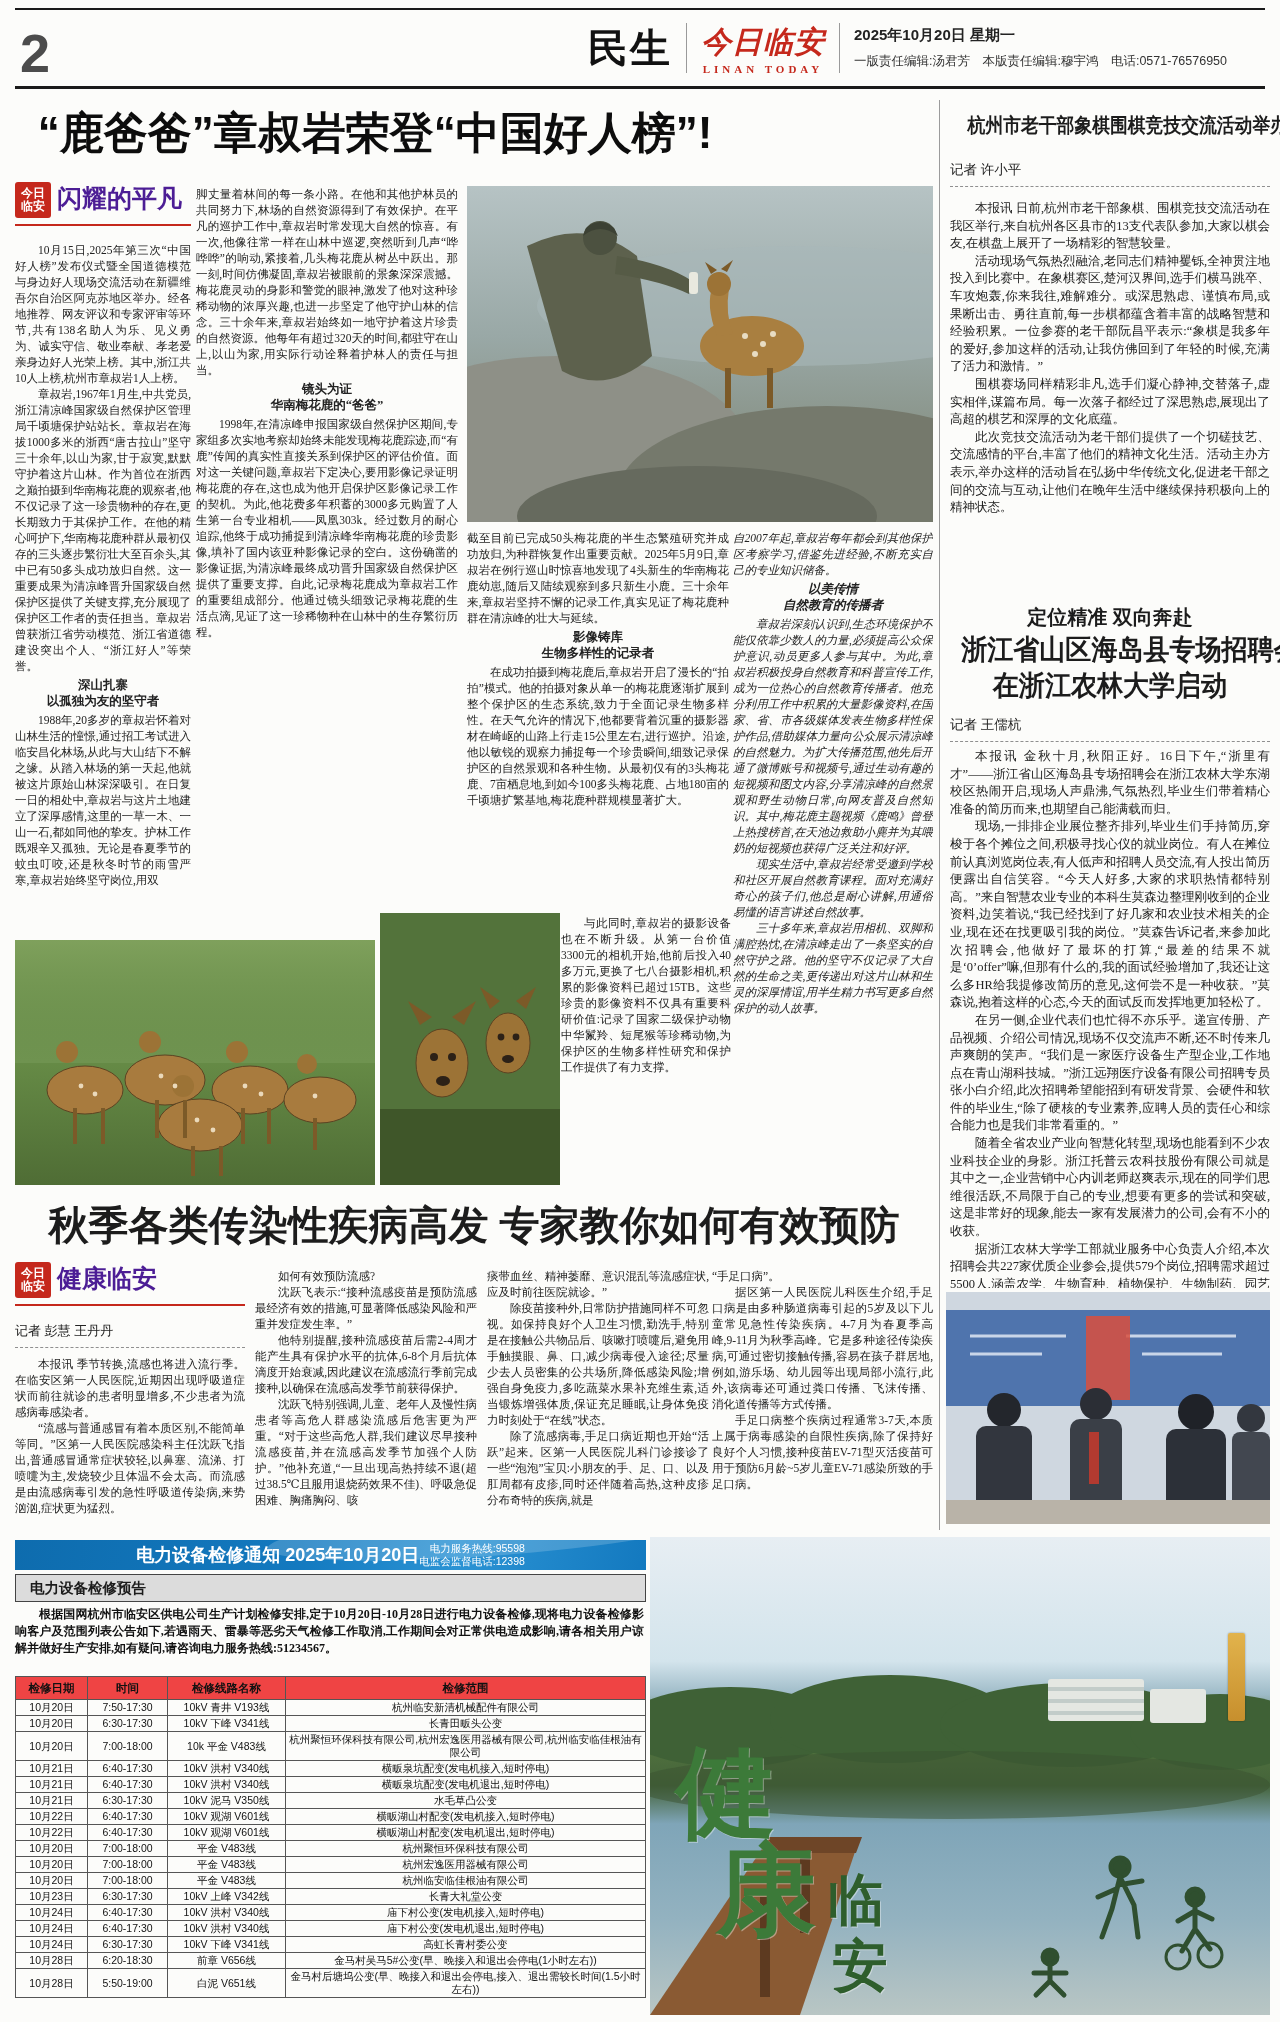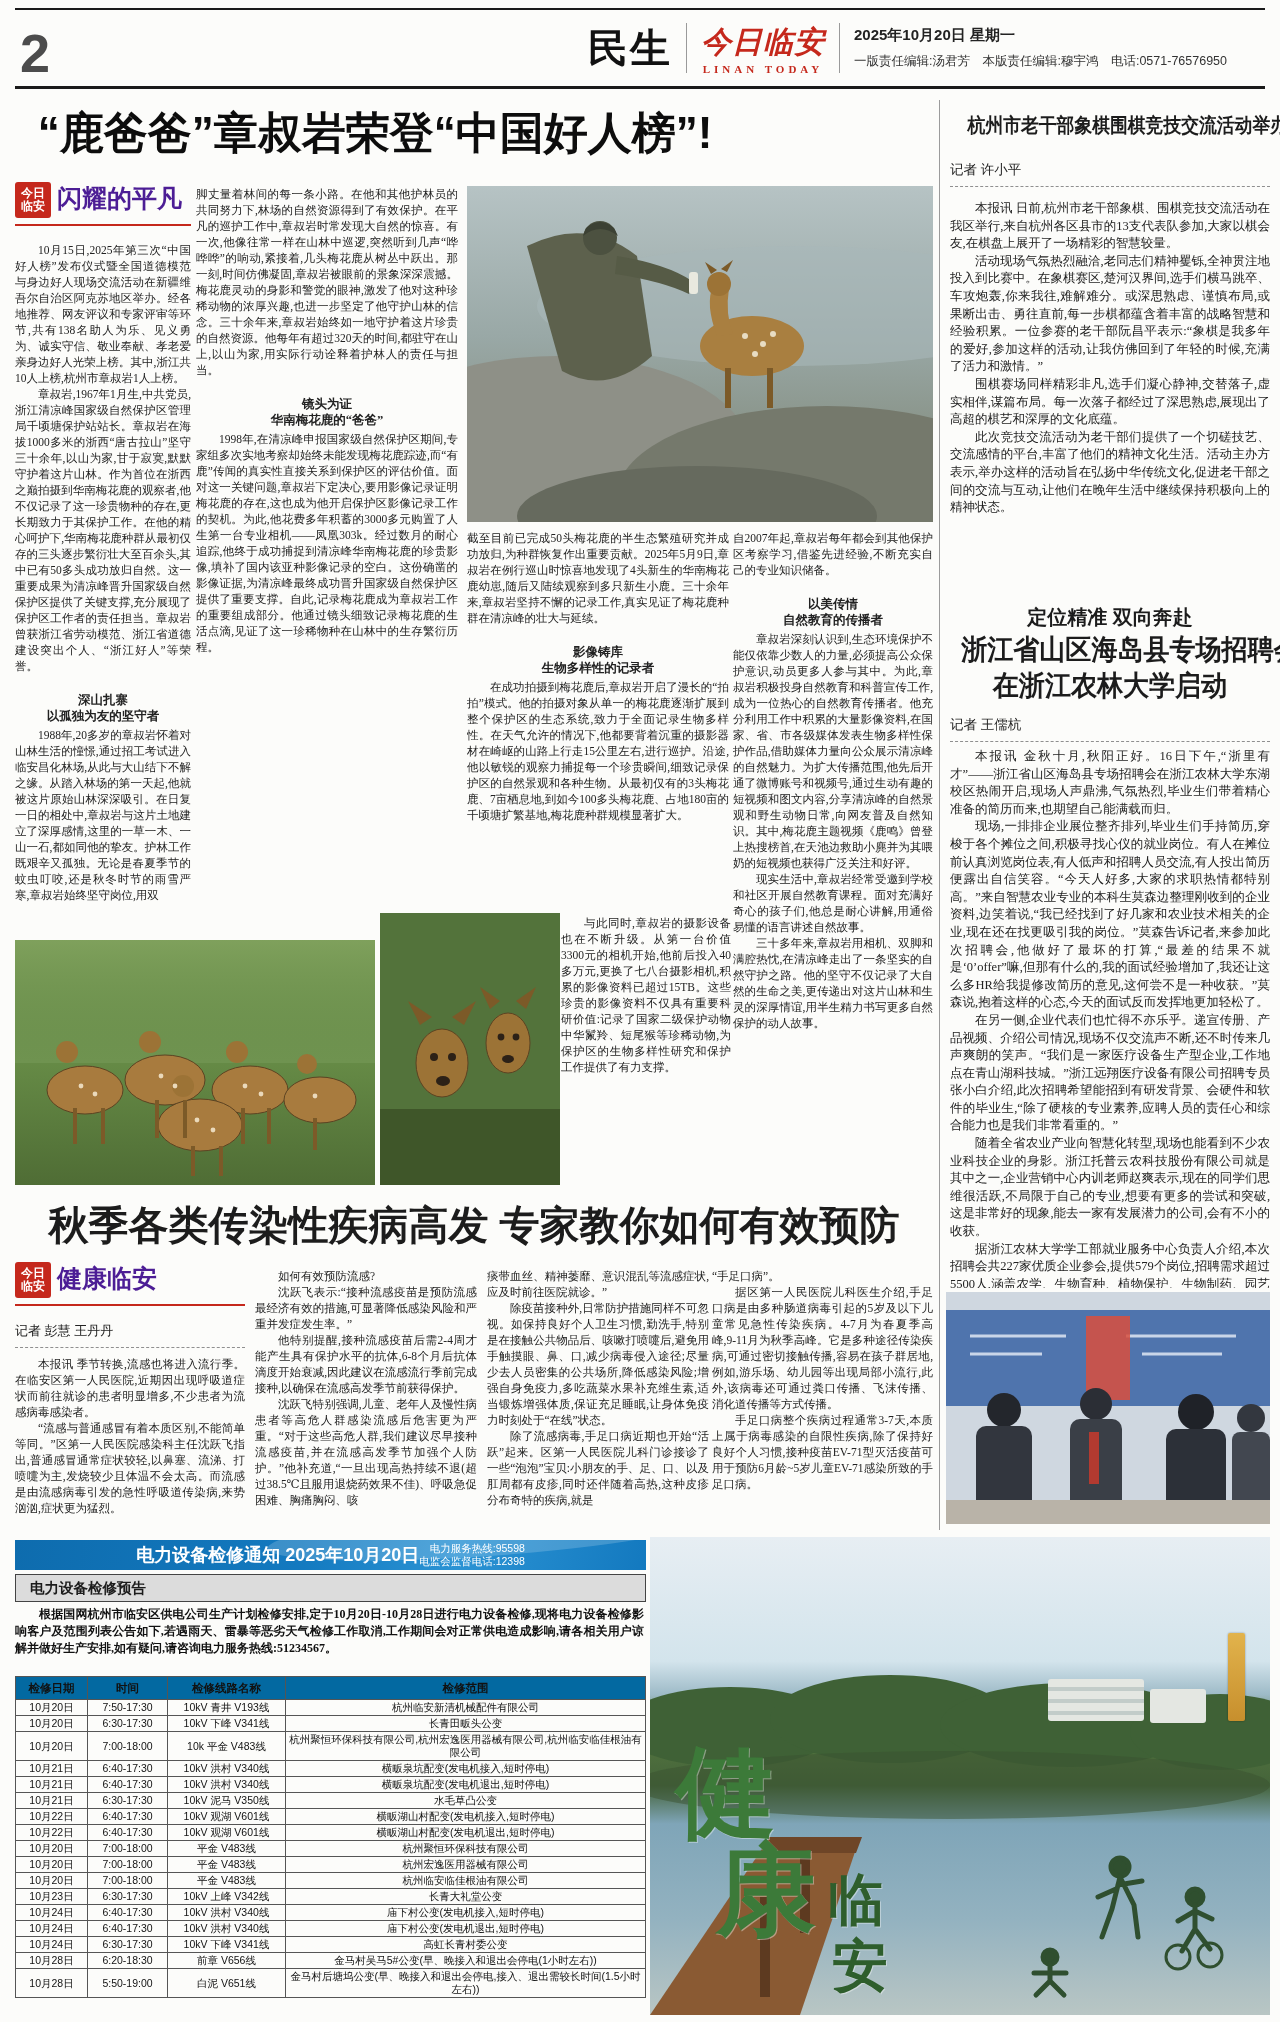--- a/index.html
+++ b/index.html
@@ -21,21 +21,21 @@
   .badge{display:flex;align-items:flex-start;gap:6px;}
   .badge-logo{width:36px;height:36px;background:#c5281c;color:#fff;font-family:"Liberation Sans",sans-serif;
           font-weight:700;font-size:12px;line-height:13px;display:flex;align-items:center;justify-content:center;
           text-align:center;border-radius:3px;}
   .badge-text{font-family:"Liberation Sans",sans-serif;font-weight:900;font-size:25px;color:#4c1d95;}
   .badge-rule{height:2px;background:#c5281c;}
   
   .col{position:absolute;font-size:11.5px;line-height:16px;text-align:justify;overflow:hidden;color:#222;}
   .col p{margin:0;text-indent:2em;}
   .col p.c{text-indent:0;}
-  .col .h{font-weight:700;text-align:center;margin-top:18px;font-size:12.5px;}
+  .col .h{font-weight:700;text-align:center;margin-top:3px;font-size:12.5px;}
   .col .h2{font-weight:700;text-align:center;margin-bottom:3px;font-size:12.5px;}
   
   .sb-hl{font-family:"Liberation Sans",sans-serif;font-weight:900;font-size:20px;white-space:nowrap;
          transform:scaleX(0.89);transform-origin:center;text-align:center;}
   .kicker{font-family:"Liberation Sans",sans-serif;font-weight:900;font-size:20px;text-align:center;}
   .sb-hl2{font-family:"Liberation Sans",sans-serif;font-weight:900;font-size:28px;line-height:36px;
           white-space:nowrap;transform:scaleX(0.93);transform-origin:center;text-align:center;}
   .reporter{font-family:"Liberation Sans",sans-serif;font-size:13.5px;color:#222;
             border-bottom:1px dashed #8f8f8f;padding-bottom:7px;}
   .sb-col{position:absolute;font-size:12.5px;line-height:17.6px;text-align:justify;overflow:hidden;color:#222;}
@@ -48,21 +48,21 @@
   .pwr-banner:before{content:"";position:absolute;left:40%;top:-30px;width:70%;height:46px;
               background:rgba(255,255,255,0.18);border-radius:50%;transform:rotate(-4deg);}
   .pwr-title{font-family:"Liberation Sans",sans-serif;font-weight:900;font-size:18px;color:#fff;position:relative;}
   .pwr-hotline{font-family:"Liberation Sans",sans-serif;font-size:10.5px;line-height:13px;color:#fff;text-align:right;position:relative;}
   .pwr-sub{background:#dcdcdc;border:1px solid #444;font-family:"Liberation Sans",sans-serif;
            font-weight:900;font-size:14.5px;display:flex;align-items:center;padding-left:14px;}
   .pwr-intro{font-size:12px;line-height:17px;text-align:justify;text-indent:2em;color:#111;}
   table.pwr{border-collapse:collapse;width:631px;table-layout:fixed;}
   table.pwr th,table.pwr td{border:1px solid #555;font-family:"Liberation Sans",sans-serif;
            font-size:10.5px;line-height:13px;padding:1px 2px;text-align:center;color:#111;}
-  table.pwr th{background:#0369a1;font-size:11.5px;font-weight:700;height:20px;}
+  table.pwr th{background:#ef4444;font-size:11.5px;font-weight:700;height:20px;}
   
   .photo{position:absolute;overflow:hidden;}
   .scenic-char{position:absolute;font-family:"Liberation Serif",serif;font-weight:900;color:#3c7a39;
                text-shadow:1px 1px 0 rgba(255,255,255,.4);}
   .gold-tag{position:absolute;background:linear-gradient(180deg,#e2b34c,#c78f2d);border-radius:2px;
             box-shadow:0 0 2px rgba(0,0,0,.4);}
 </style>
 </head>
 <body>
 
@@ -147,21 +147,21 @@
 
   <div class="col" style="left:467px;top:530px;width:262px;height:380px;">
       <p class="c">截至目前已完成50头梅花鹿的半生态繁殖研究并成功放归,为种群恢复作出重要贡献。2025年5月9日,章叔岩在例行巡山时惊喜地发现了4头新生的华南梅花鹿幼崽,随后又陆续观察到多只新生小鹿。三十余年来,章叔岩坚持不懈的记录工作,真实见证了梅花鹿种群在清凉峰的壮大与延续。</p>
       <div class="h">影像铸库</div>
       <div class="h2">生物多样性的记录者</div>
       <p class="p">在成功拍摄到梅花鹿后,章叔岩开启了漫长的“拍拍”模式。他的拍摄对象从单一的梅花鹿逐渐扩展到整个保护区的生态系统,致力于全面记录生物多样性。在天气允许的情况下,他都要背着沉重的摄影器材在崎岖的山路上行走15公里左右,进行巡护。沿途,他以敏锐的观察力捕捉每一个珍贵瞬间,细致记录保护区的自然景观和各种生物。从最初仅有的3头梅花鹿、7亩栖息地,到如今100多头梅花鹿、占地180亩的千顷塘扩繁基地,梅花鹿种群规模显著扩大。</p>
     </div>
   <div class="col" style="left:561px;top:915px;width:170px;height:268px;">
       <p class="p">与此同时,章叔岩的摄影设备也在不断升级。从第一台价值3300元的相机开始,他前后投入40多万元,更换了七八台摄影相机,积累的影像资料已超过15TB。这些珍贵的影像资料不仅具有重要科研价值:记录了国家二级保护动物中华鬣羚、短尾猴等珍稀动物,为保护区的生物多样性研究和保护工作提供了有力支撑。</p>
     </div>
-  <div class="col" style="left:733px;top:530px;width:200px;height:653px;">
+  <div class="col" style="left:733px;top:530px;width:200px;height:653px;font-style:italic;">
       <p class="c">自2007年起,章叔岩每年都会到其他保护区考察学习,借鉴先进经验,不断充实自己的专业知识储备。</p>
       <div class="h">以美传情</div>
       <div class="h2">自然教育的传播者</div>
       <p class="p">章叔岩深刻认识到,生态环境保护不能仅依靠少数人的力量,必须提高公众保护意识,动员更多人参与其中。为此,章叔岩积极投身自然教育和科普宣传工作,成为一位热心的自然教育传播者。他充分利用工作中积累的大量影像资料,在国家、省、市各级媒体发表生物多样性保护作品,借助媒体力量向公众展示清凉峰的自然魅力。为扩大传播范围,他先后开通了微博账号和视频号,通过生动有趣的短视频和图文内容,分享清凉峰的自然景观和野生动物日常,向网友普及自然知识。其中,梅花鹿主题视频《鹿鸣》曾登上热搜榜首,在天池边救助小麂并为其喂奶的短视频也获得广泛关注和好评。</p>
       <p class="p">现实生活中,章叔岩经常受邀到学校和社区开展自然教育课程。面对充满好奇心的孩子们,他总是耐心讲解,用通俗易懂的语言讲述自然故事。</p>
       <p class="p">三十多年来,章叔岩用相机、双脚和满腔热忱,在清凉峰走出了一条坚实的自然守护之路。他的坚守不仅记录了大自然的生命之美,更传递出对这片山林和生灵的深厚情谊,用半生精力书写更多自然保护的动人故事。</p>
     </div>
 
   <div class="photo" style="left:15px;top:940px;width:360px;height:245px;">
     <svg width="360" height="245" viewBox="0 0 360 245">

